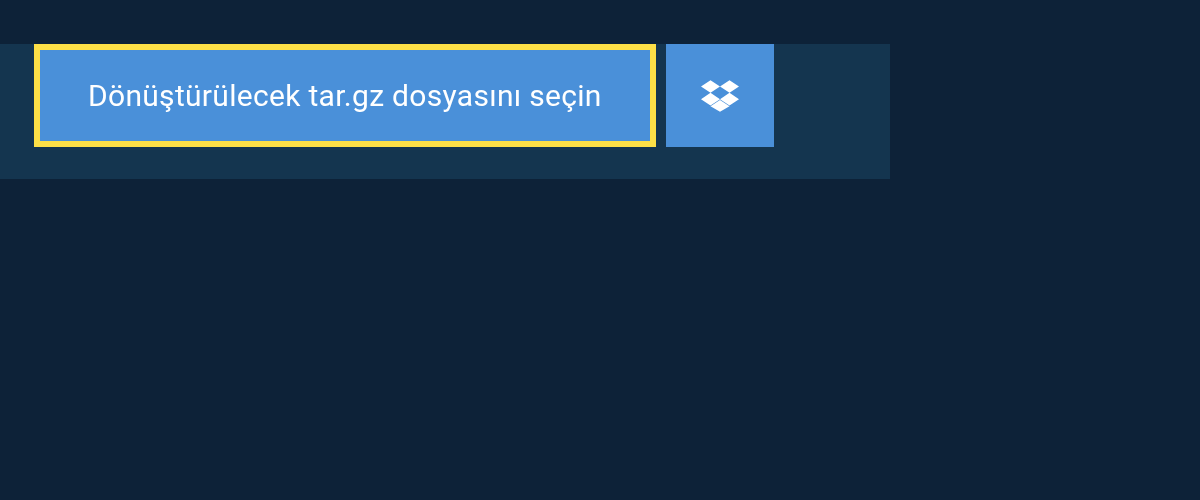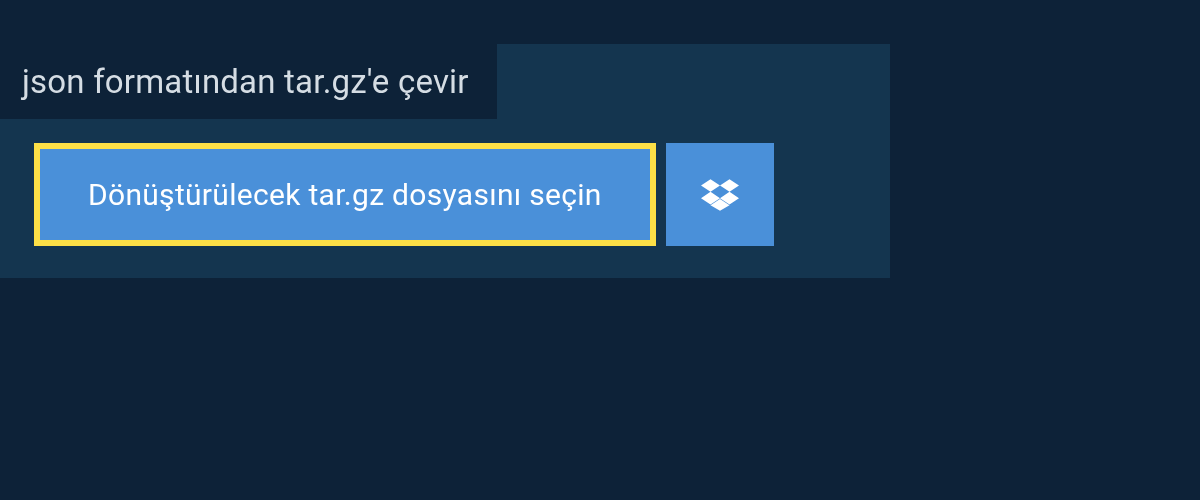--- a/index.html
+++ b/index.html
@@ -61,23 +61,20 @@
     .dropbox-icon {
       width: 38px;
       height: 38px;
       fill: #ffffff;
     }
   </style>
 </head>
 <body>
 
 <div class="panel">
-  <div class="title-tab">
-    <span class="title-text">json formatından tar.gz'e çevir</span>
-  </div>
   <div class="button-row">
     <div class="select-file-button">
       <span>Dönüştürülecek tar.gz dosyasını seçin</span>
     </div>
     <div class="dropbox-button">
       <svg class="dropbox-icon" viewBox="0 0 24 24">
         <path d="M6 2L0 6l6 4-6 4 6 4 6-4 6 4 6-4-6-4 6-4-6-4-6 4-6-4zm6 4l6 4-6 4-6-4 6-4zm-6 12.5l6-4 6 4-6 3.5-6-3.5z"></path>
       </svg>
     </div>
   </div>

